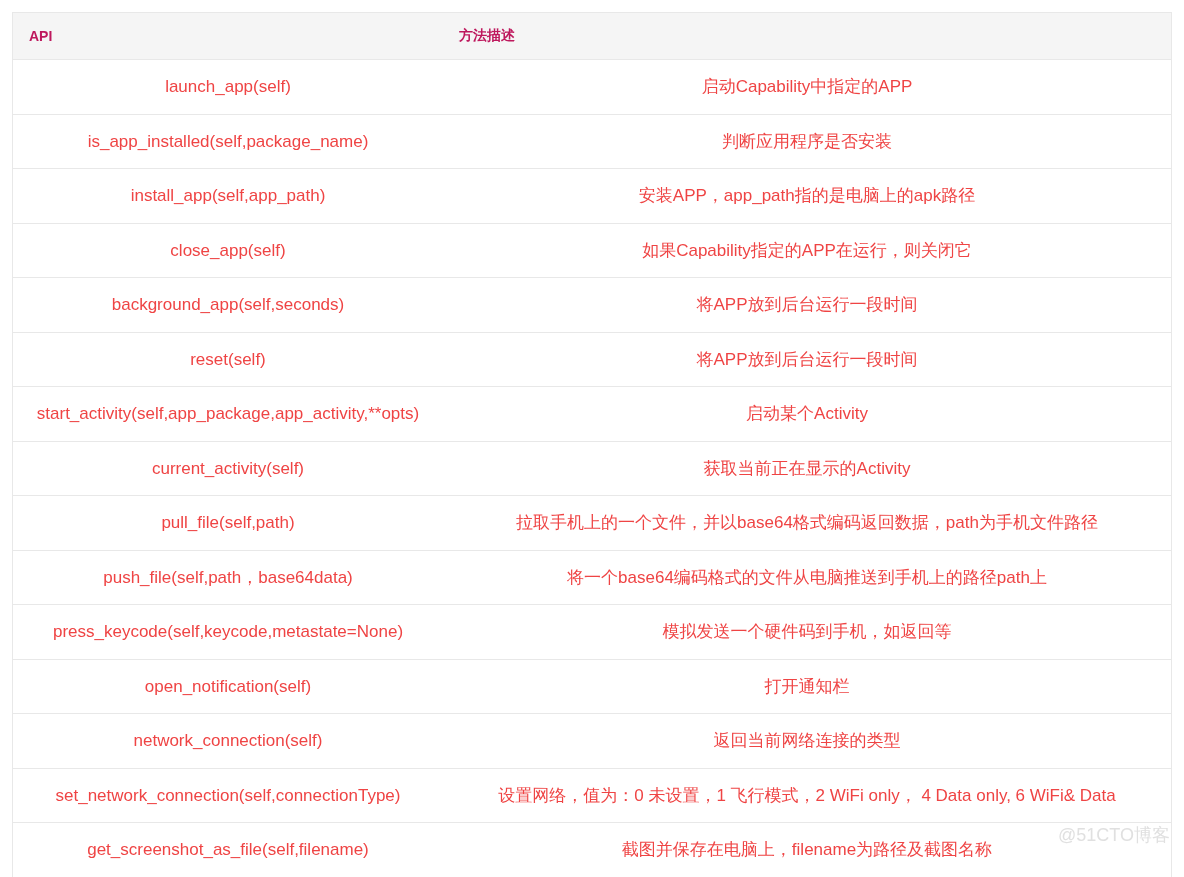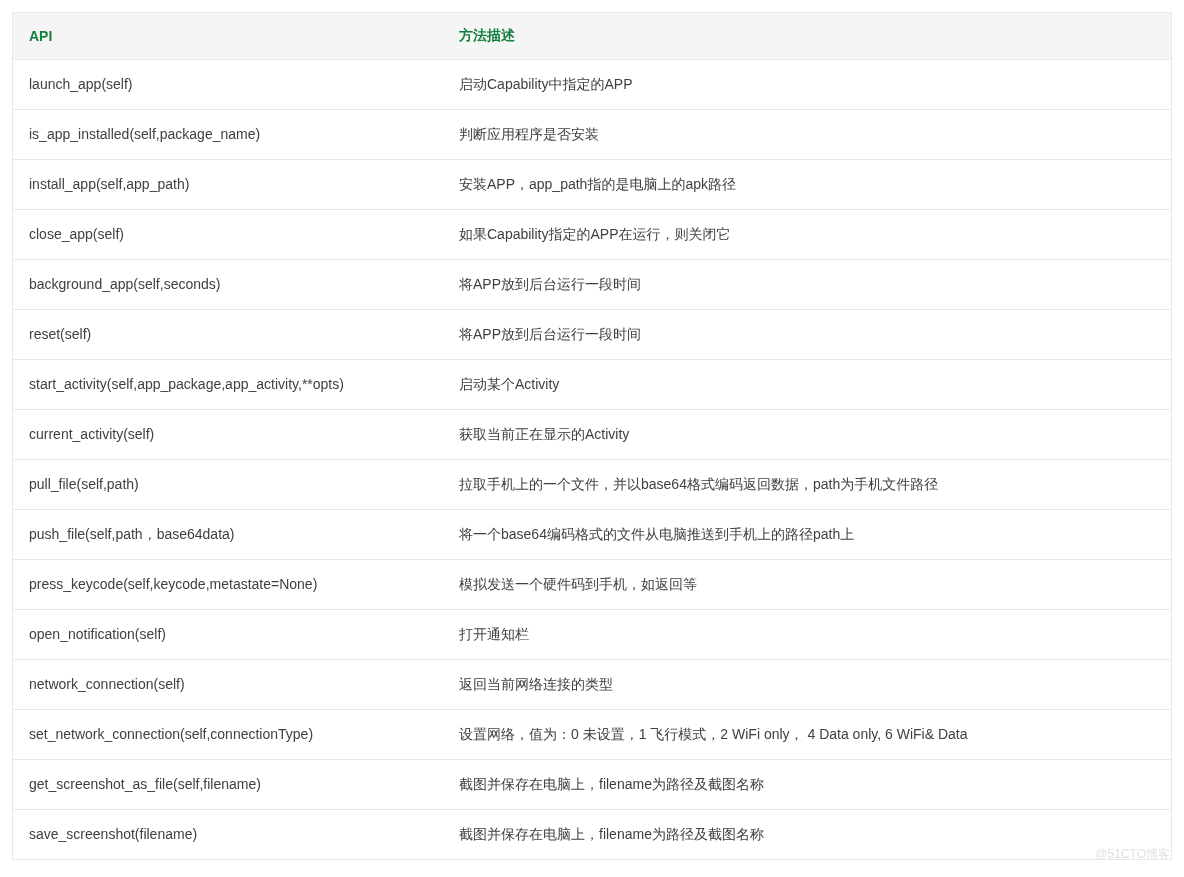--- a/index.html
+++ b/index.html
@@ -18,46 +18,47 @@
       border: 1px solid #e8e8e8;
       width: 100%;
     }
     table {
       width: 100%;
       border-collapse: collapse;
       background: #ffffff;
     }
     thead th {
       background: #f5f5f5;
-      color: #15803d;
+      color: #be185d;
       font-weight: 600;
       text-align: left;
       padding: 14px 16px;
       border-bottom: 1px solid #e8e8e8;
       font-size: 14px;
     }
     tbody td {
       padding: 14px 16px;
       border-bottom: 1px solid #e8e8e8;
-      color: #404040;
-      font-size: 14px;
+      color: #ef4444;
+      font-size: 17px;
       line-height: 1.5;
+      text-align: center;
     }
     tbody tr:last-child td {
       border-bottom: none;
     }
     th.col-api, td.col-api {
       width: 430px;
     }
     .watermark {
       position: fixed;
       right: 14px;
-      bottom: 14px;
+      bottom: 30px;
       color: #e0e0e0;
-      font-size: 12px;
+      font-size: 18px;
       pointer-events: none;
     }
   </style>
 </head>
 <body>
 
 <div class="table-container">
   <table>
     <thead>
       <tr>

